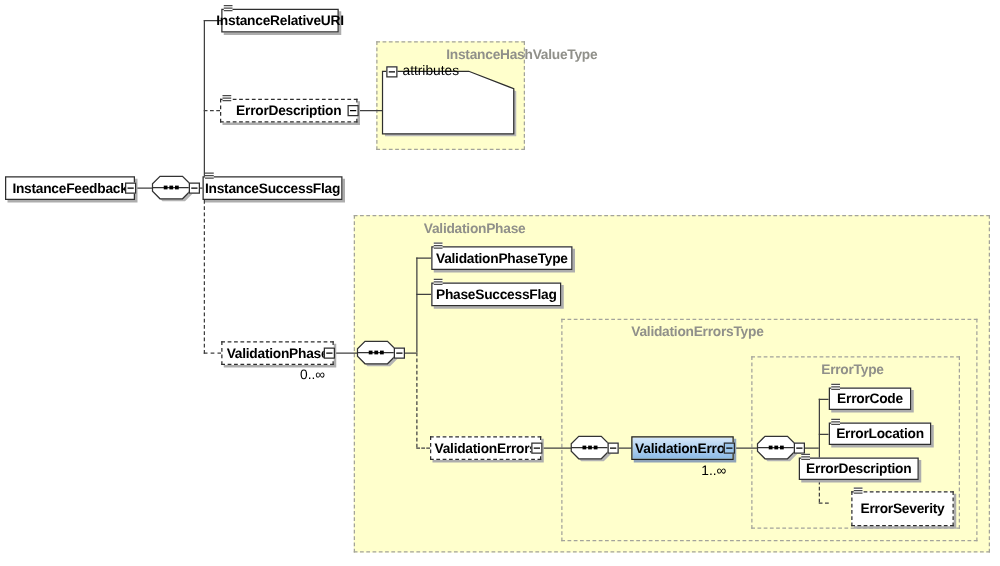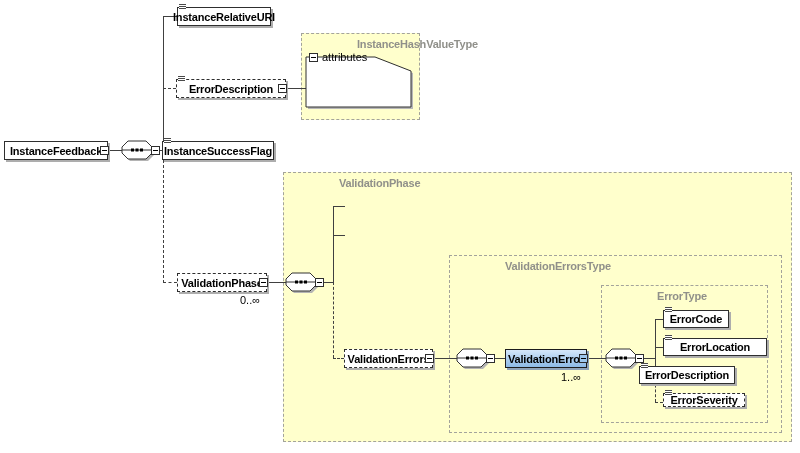--- a/index.html
+++ b/index.html
@@ -166,21 +166,29 @@
     <span>ValidationPhase</span>
   </div>
   <div class="pm" style="left:259px;top:278px">
       <span class="mln"></span>
     </div>
   <span class="occ" style="left:240px;top:294px">0..∞</span>
   <div class="pm" style="left:315px;top:278px">
       <span class="mln"></span>
     </div>
 
-
+  <div class="elem" style="left:345px;top:197px;width:113px">
+    <span class="eicon"></span>
+    <span>ValidationPhaseType</span>
+  </div>
+
+  <div class="elem" style="left:345px;top:226px;width:104px">
+    <span class="eicon"></span>
+    <span>PhaseSuccessFlag</span>
+  </div>
 
   <div class="elem dashed" style="left:344px;top:349px;width:89px">
     <span>ValidationErrors</span>
   </div>
   <div class="pm" style="left:425px;top:354px">
       <span class="mln"></span>
     </div>
   <div class="pm" style="left:486px;top:354px">
       <span class="mln"></span>
     </div>
@@ -194,28 +202,28 @@
   <span class="occ" style="left:561px;top:371px">1..∞</span>
   <div class="pm" style="left:635px;top:354px">
       <span class="mln"></span>
     </div>
 
   <div class="elem" style="left:663px;top:310px;width:66px;height:18px">
     <span class="eicon"></span>
     <span>ErrorCode</span>
   </div>
 
-  <div class="elem" style="left:663px;top:338px;width:104px;height:18px">
+  <div class="elem" style="left:663px;top:338px;width:82px;height:18px">
     <span class="eicon"></span>
     <span>ErrorLocation</span>
   </div>
 
   <div class="elem" style="left:639px;top:366px;width:96px;height:18px">
     <span class="eicon"></span>
     <span>ErrorDescription</span>
   </div>
 
-  <div class="elem dashed" style="left:663px;top:393px;width:82px;height:14px">
+  <div class="elem dashed" style="left:681px;top:393px;width:82px;height:28px">
     <span class="eicon"></span>
     <span>ErrorSeverity</span>
   </div>
 
 </div>
 
 </body></html>

